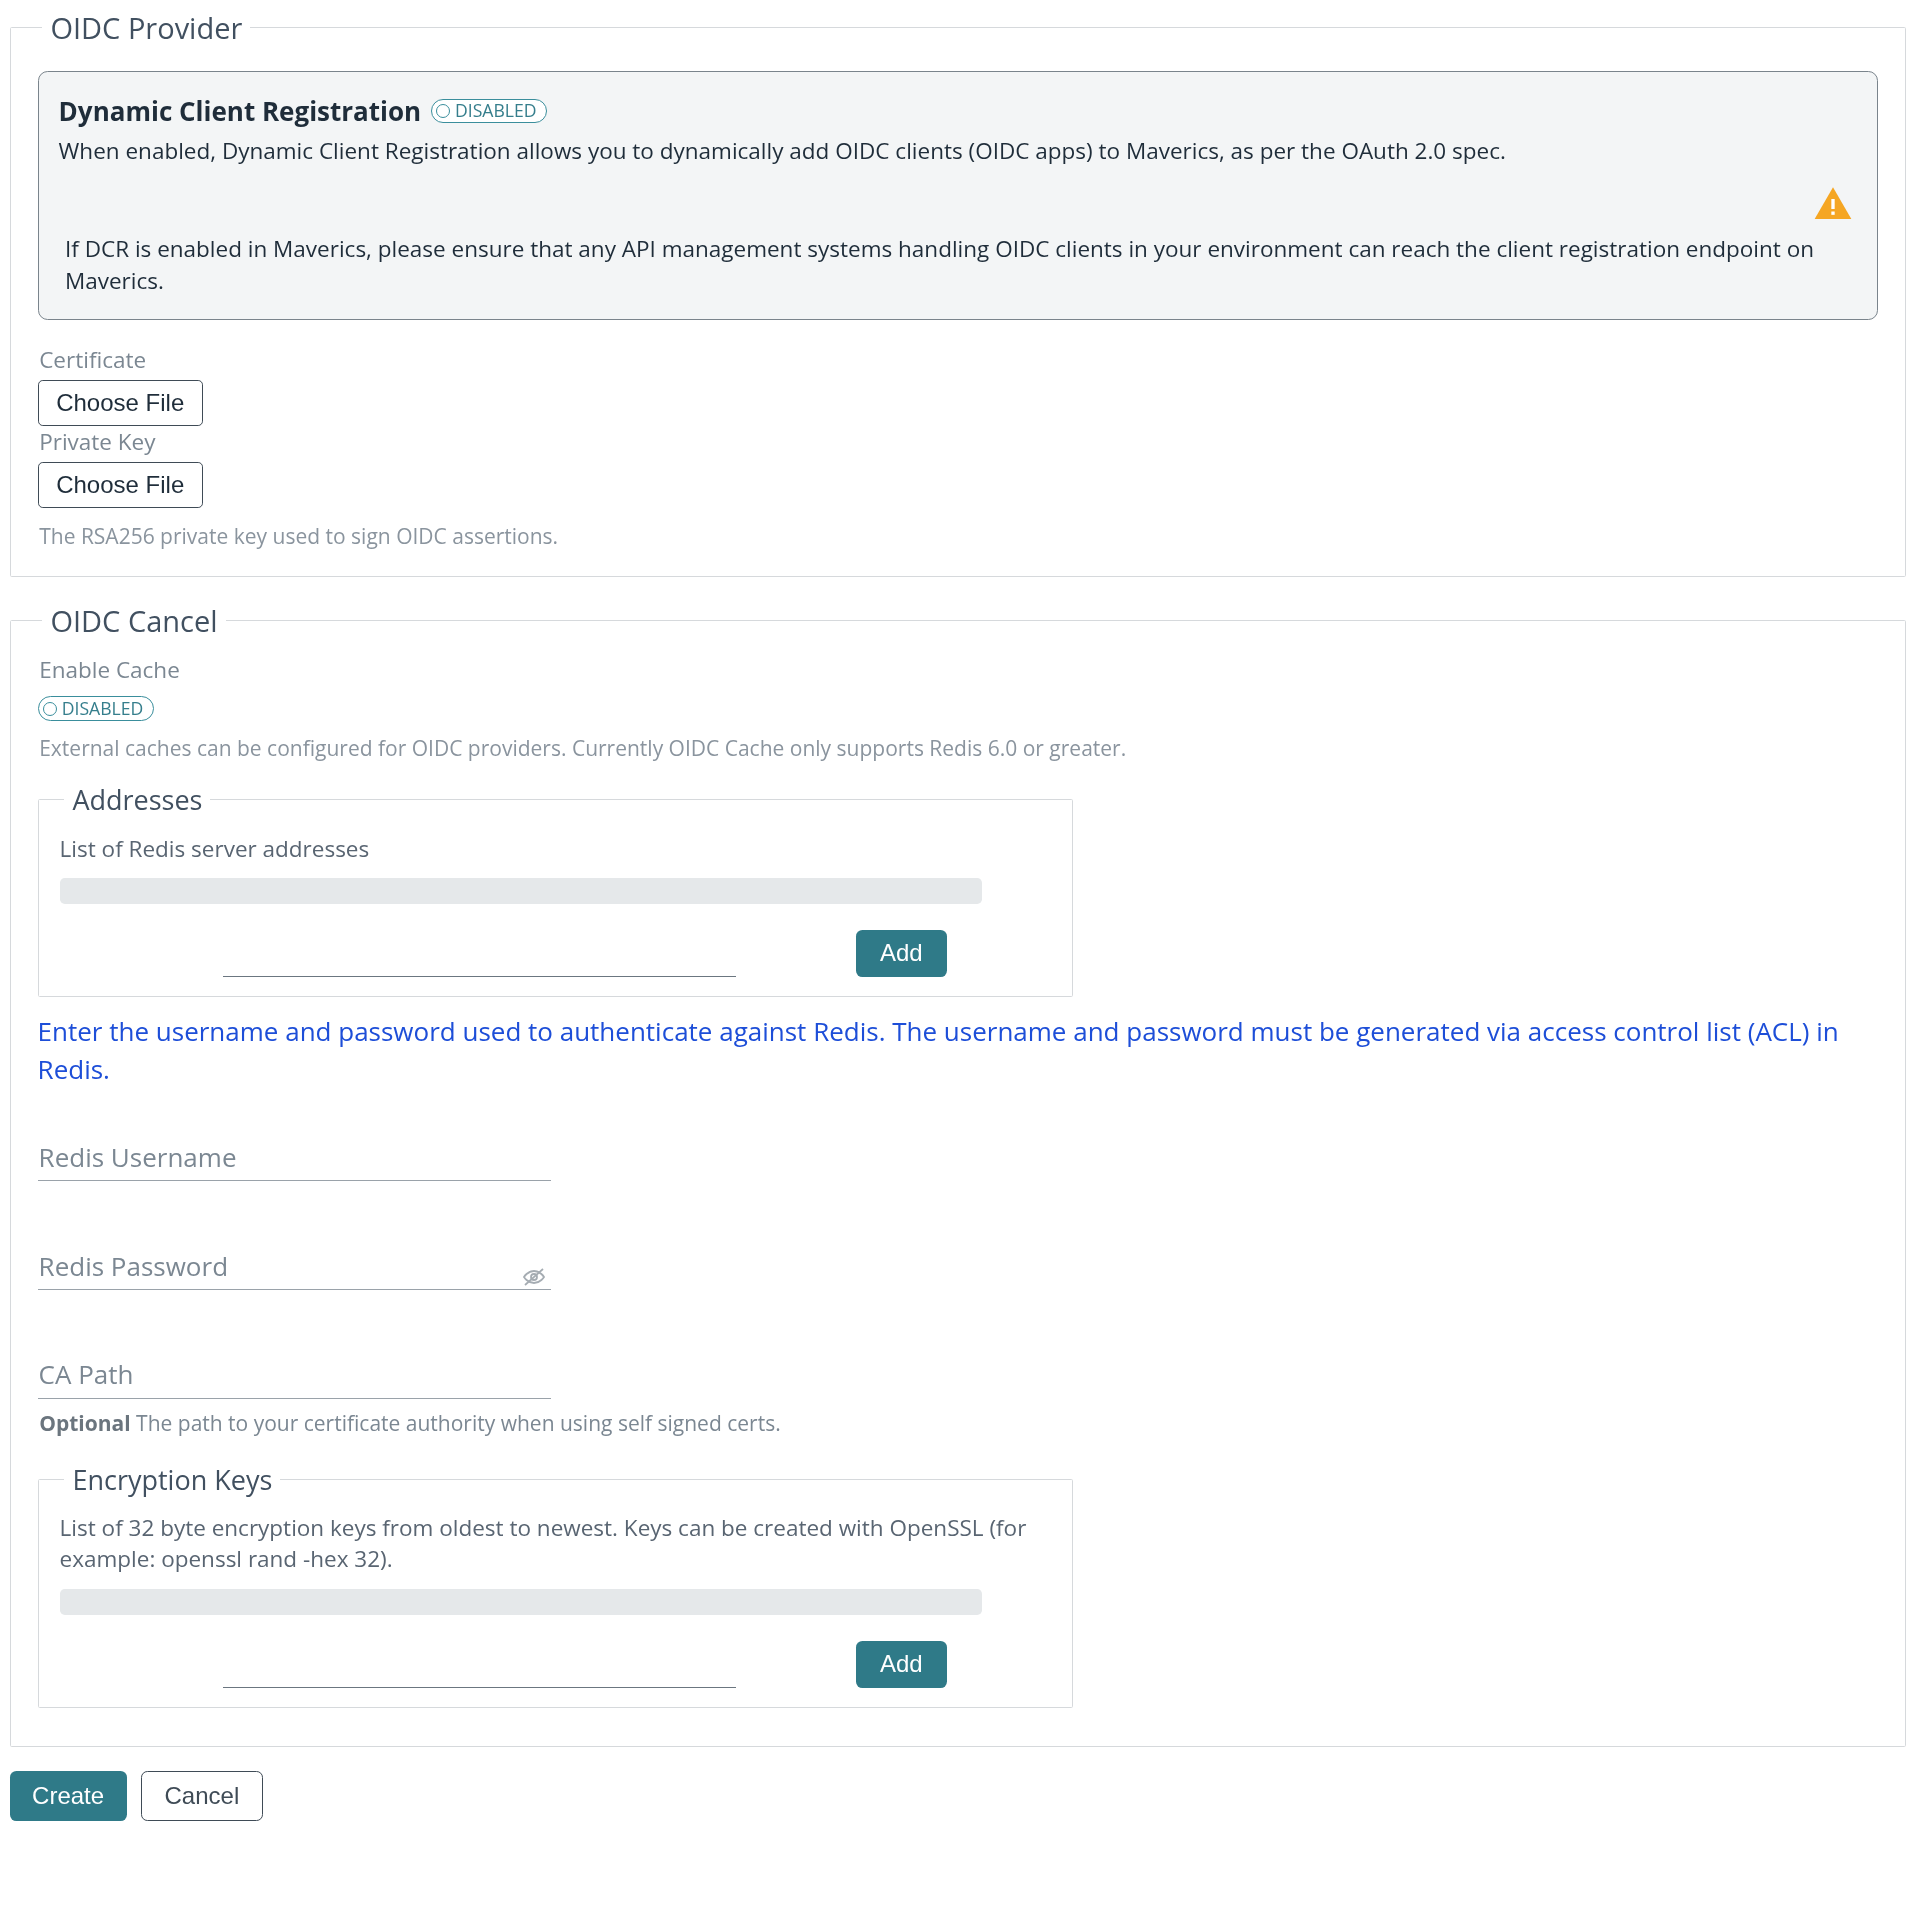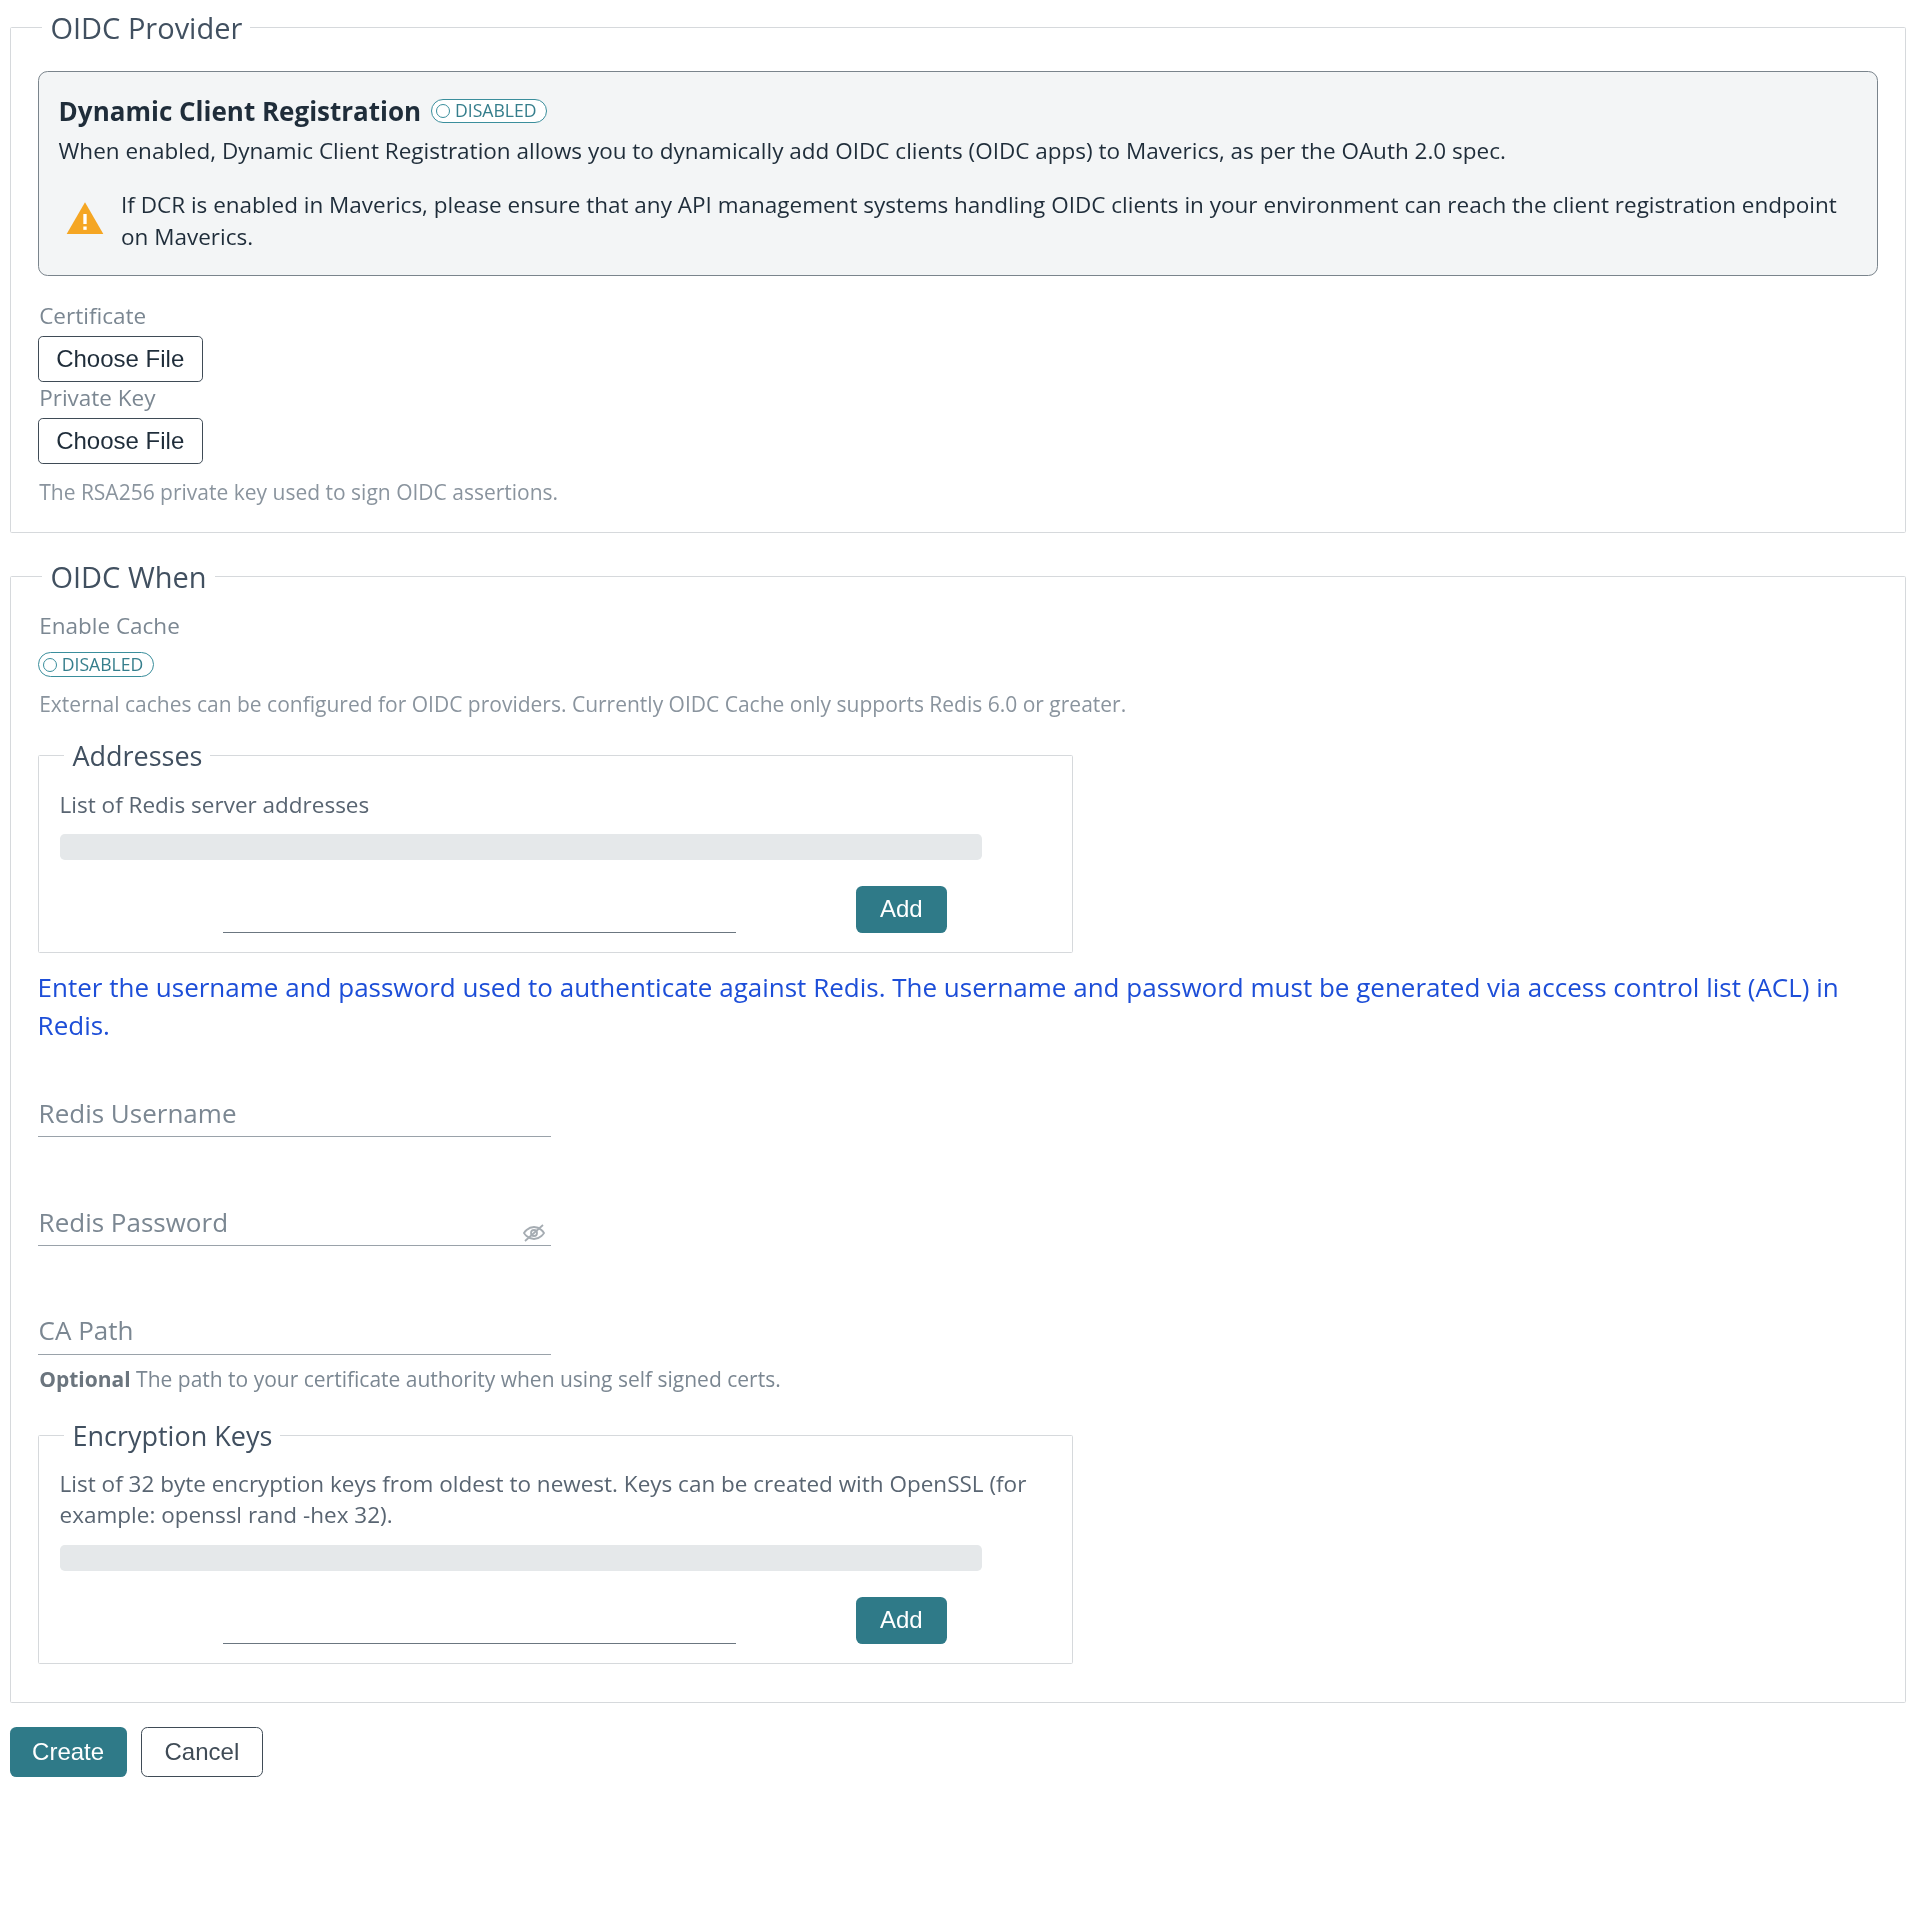--- a/index.html
+++ b/index.html
@@ -50,21 +50,21 @@
     line-height:1.2;
     background:#fff;
     gap:4.8px;
   }
   .pill-dot {
     width:14.4px; height:14.4px; border-radius:50%;
     border:1.6px solid #3a8e9c;
     display:inline-block;
   }
   .callout-desc { color:#1f2d3a; font-size:22.5px; line-height:1.45; }
-  .warn-row { display:flex; align-items:center; gap:16px; margin-top:16px; padding-left:6.4px;}
+  .warn-row { display:flex; align-items:flex-end; gap:4px; margin-top:16px; padding-left:6.4px;flex-direction:column;}
   .warn-icon svg { width:40px; height:40px; display:block; }
   .warn-text { color:#1f2d3a; font-size:22.5px; line-height:1.45; padding-top:4.8px;}
 
   .field-label { color:#7b8792; font-size:22.5px; margin:0 0 4.8px 1.6px; }
   .choose-btn {
     display:inline-block;
     border:1.2px solid #3f4b56;
     background:#fff;
     color:#1f2d3a;
     font-size:24px;
@@ -182,21 +182,21 @@
 
   <div class="field-label">Certificate</div>
   <button class="choose-btn">Choose File</button>
 
   <div class="field-label">Private Key</div>
   <button class="choose-btn">Choose File</button>
   <div class="help-text" style="margin-bottom:3.2px;">The RSA256 private key used to sign OIDC assertions.</div>
 </fieldset>
 
 <fieldset class="group">
-  <legend>OIDC When</legend>
+  <legend>OIDC Cancel</legend>
 
   <div class="field-label" style="margin-top:-3.2px;">Enable Cache</div>
   <span class="pill">
     <span class="pill-dot"></span>
     <span>DISABLED</span>
   </span>
   <div class="help-text" style="margin-top:11.2px;">External caches can be configured for OIDC providers. Currently OIDC Cache only supports Redis 6.0 or greater.</div>
 
   
   <fieldset class="sub">

